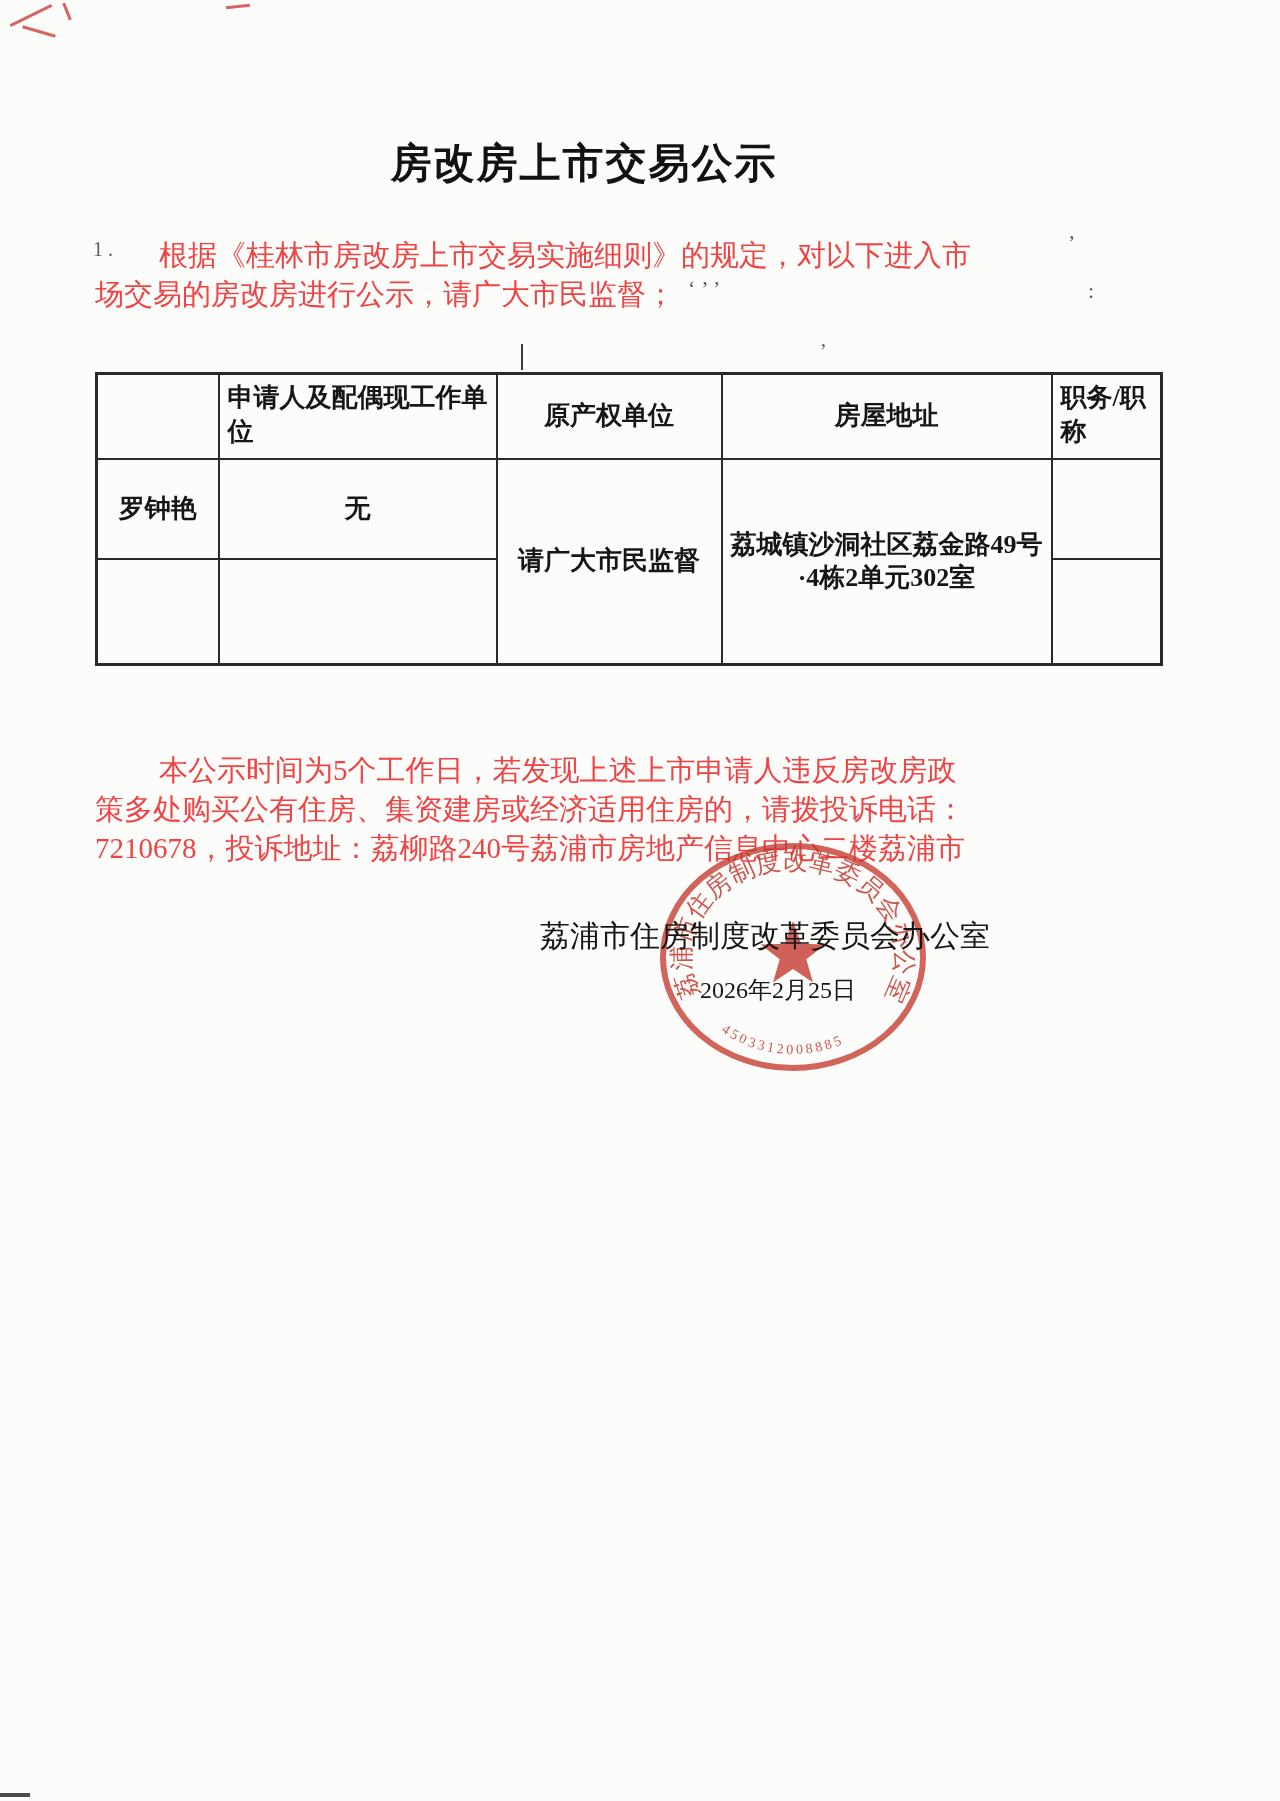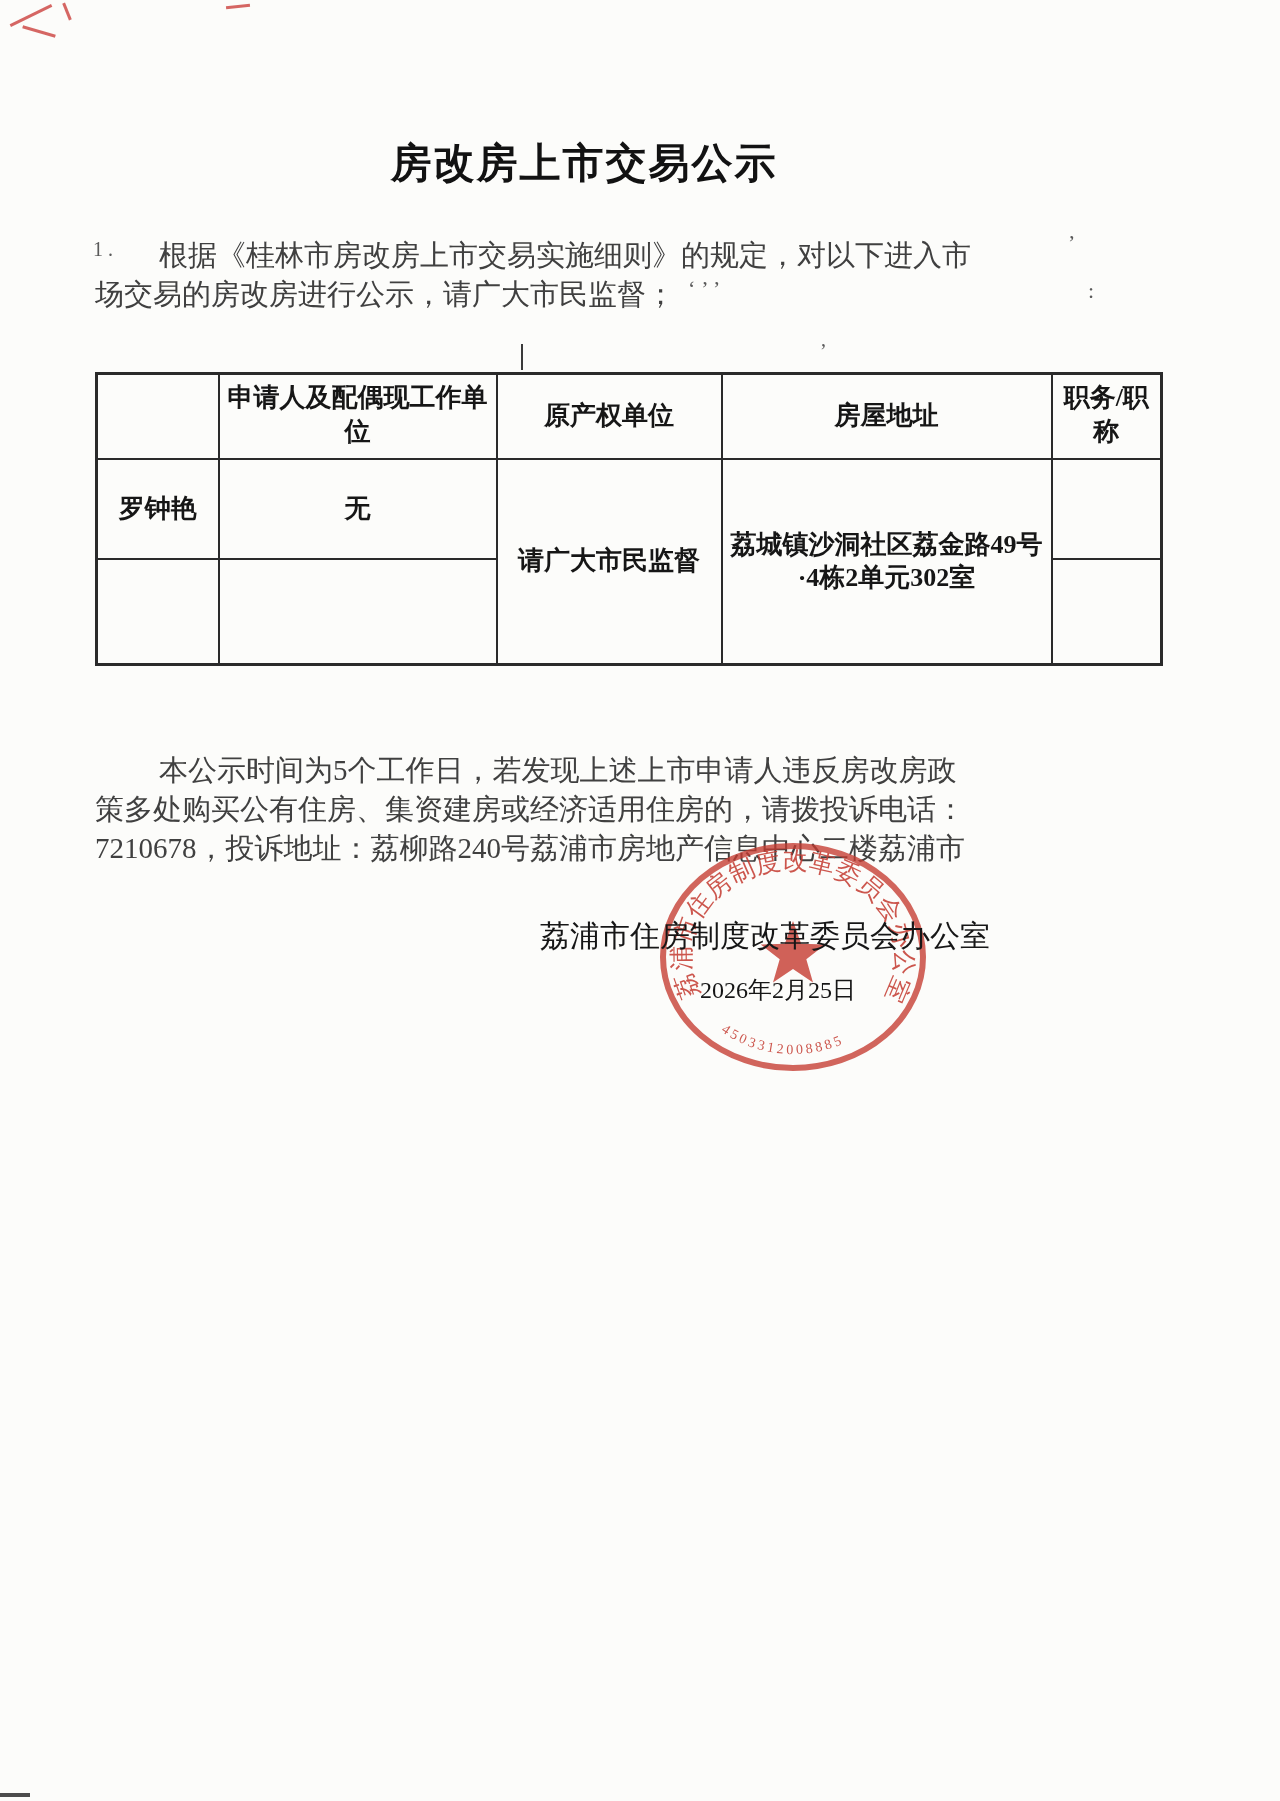--- a/index.html
+++ b/index.html
@@ -8,35 +8,35 @@
     background:#fcfcfa;overflow:hidden;
     font-family:"Liberation Serif","DejaVu Serif",serif;color:#1c1c1c;
   }
   
   .doc-title{
     position:absolute;top:136px;left:0;width:1112px;text-align:center;
     font-family:"Liberation Sans","DejaVu Sans",sans-serif;
     font-size:41px;font-weight:700;letter-spacing:2px;color:#121212;padding-left:28px;
   }
   
-  .para{position:absolute;font-size:29px;line-height:39px;color:#404040;}
+  .para{position:absolute;font-size:29px;line-height:39px;color:#ef4444;}
   .intro{top:236px;left:95px;width:935px;}
   .notice{top:751px;left:95px;width:940px;}
   .t-line{white-space:nowrap;}
   .t-line.indent{text-indent:64px;}
   
   table.apply{
     position:absolute;top:372px;left:95px;border-collapse:collapse;
     table-layout:fixed;border:3px solid #2a2a2a;font-weight:600;color:#161616;
   }
   table.apply td{border:2px solid #2a2a2a;padding:6px 8px;font-size:26px;line-height:34px;}
   .r-hdr{height:85px;}
   .r-1{height:100px;}
   .r-2{height:106px;}
-  td.c-top{vertical-align:top;text-align:center;}
+  td.c-top{vertical-align:top;text-align:left;}
   td.c-mid{vertical-align:middle;text-align:center;}
   td.hdr-cell{font-size:25px;}
   td.addr-cell{font-size:24px;padding:2px;}
   .addr-line{white-space:nowrap;text-align:center;line-height:33px;}
   
   .signature{position:absolute;top:916px;left:540px;font-size:30px;color:#161616;z-index:3;white-space:nowrap;}
   .sig-date{position:absolute;top:974px;left:700px;font-size:24px;color:#161616;z-index:3;white-space:nowrap;}
   
   .seal{position:absolute;top:838px;left:652px;z-index:2;}
   

